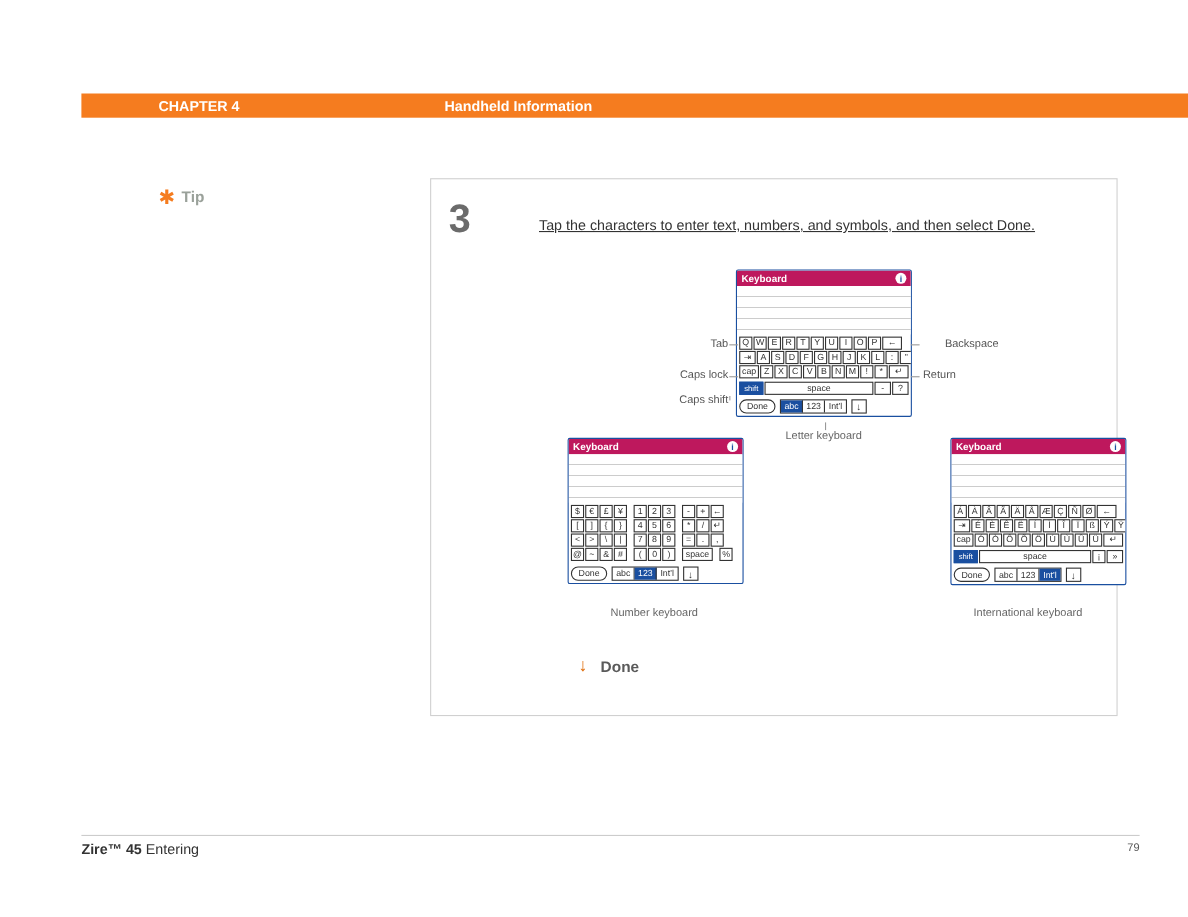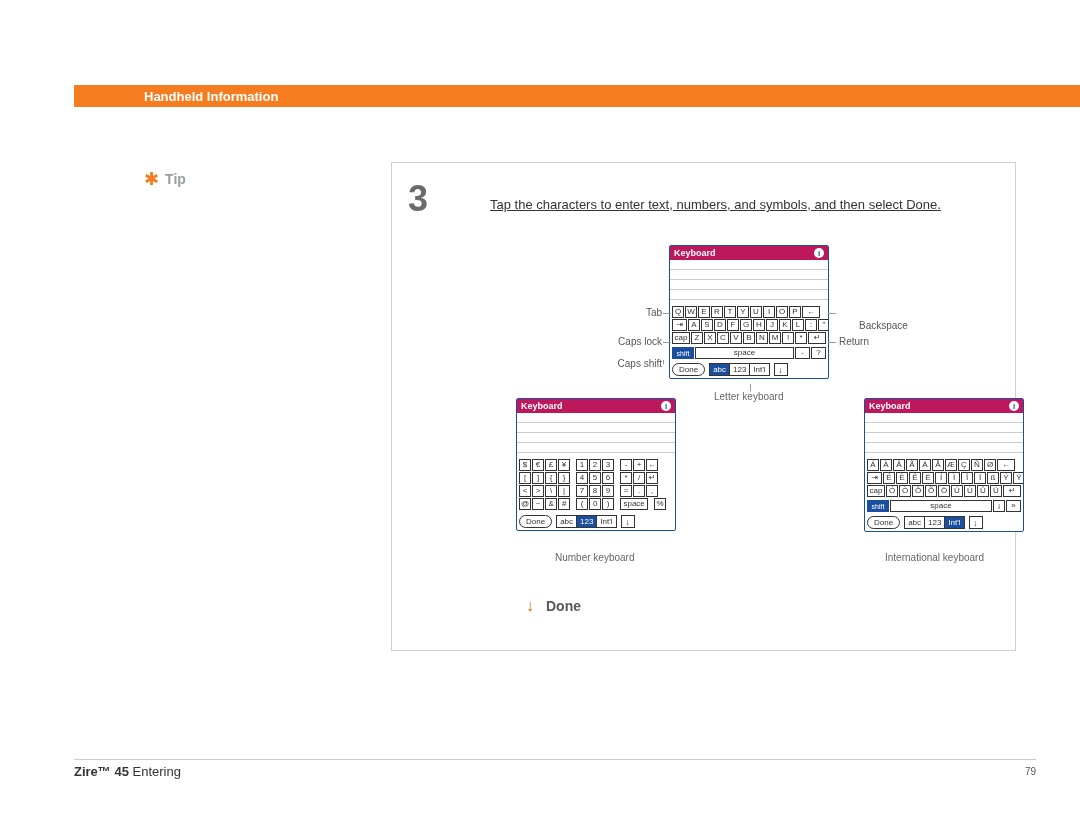--- a/index.html
+++ b/index.html
@@ -147,20 +147,21 @@
   display:flex; justify-content:space-between; align-items:center;
 }
 .footer-left { font-size:13px; color:#333; }
 .footer-left strong { font-weight:bold; }
 .footer-right { font-size:10px; color:#555; }
 </style>
 </head>
 <body>
 
 <div class="banner">
+  <div class="banner-left">CHAPTER 4</div>
   <div class="banner-right">Handheld Information</div>
 </div>
 
 <div class="tip-col">
   <div class="tip-header">
     <span class="asterisk">✱</span>
     <span class="tip-label">Tip</span>
   </div>
 </div>
 
@@ -229,21 +230,21 @@
       <span class="mode">123</span>
       <span class="mode">Int'l</span>
     </span>
     <span class="arrow-box">↓</span>
   </div>
 </div>
 
 <div class="callout rtl" style="top:307px; left:620px; width:42px;">Tab</div>
 <div class="callout rtl" style="top:336px; left:598px; width:64px;">Caps lock</div>
 <div class="callout rtl" style="top:358px; left:598px; width:64px;">Caps shift</div>
-<div class="callout" style="top:320px; left:839px;padding-left:20px;">Backspace</div>
+<div class="callout" style="top:307px; left:839px;padding-left:20px;">Backspace</div>
 <div class="callout" style="top:336px; left:839px;">Return</div>
 <div class="caption" style="top:391px; left:714px;">Letter keyboard</div>
 
 <div class="leader" style="top:313px; left:663px; width:8px; height:1px;"></div>
 <div class="leader" style="top:342px; left:663px; width:8px; height:1px;"></div>
 <div class="leader" style="top:360px; left:663px; width:1px; height:4px;"></div>
 <div class="leader" style="top:313px; left:828px; width:8px; height:1px;"></div>
 <div class="leader" style="top:342px; left:828px; width:8px; height:1px;"></div>
 <div class="leader" style="top:384px; left:750px; width:1px; height:7px;"></div>
 

